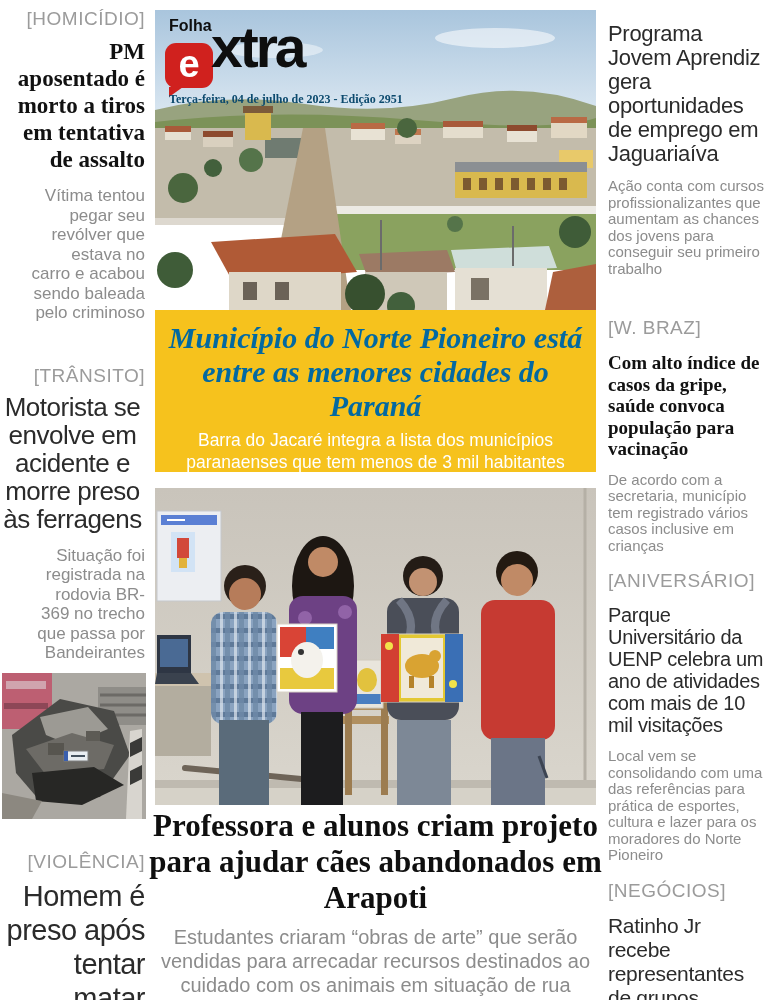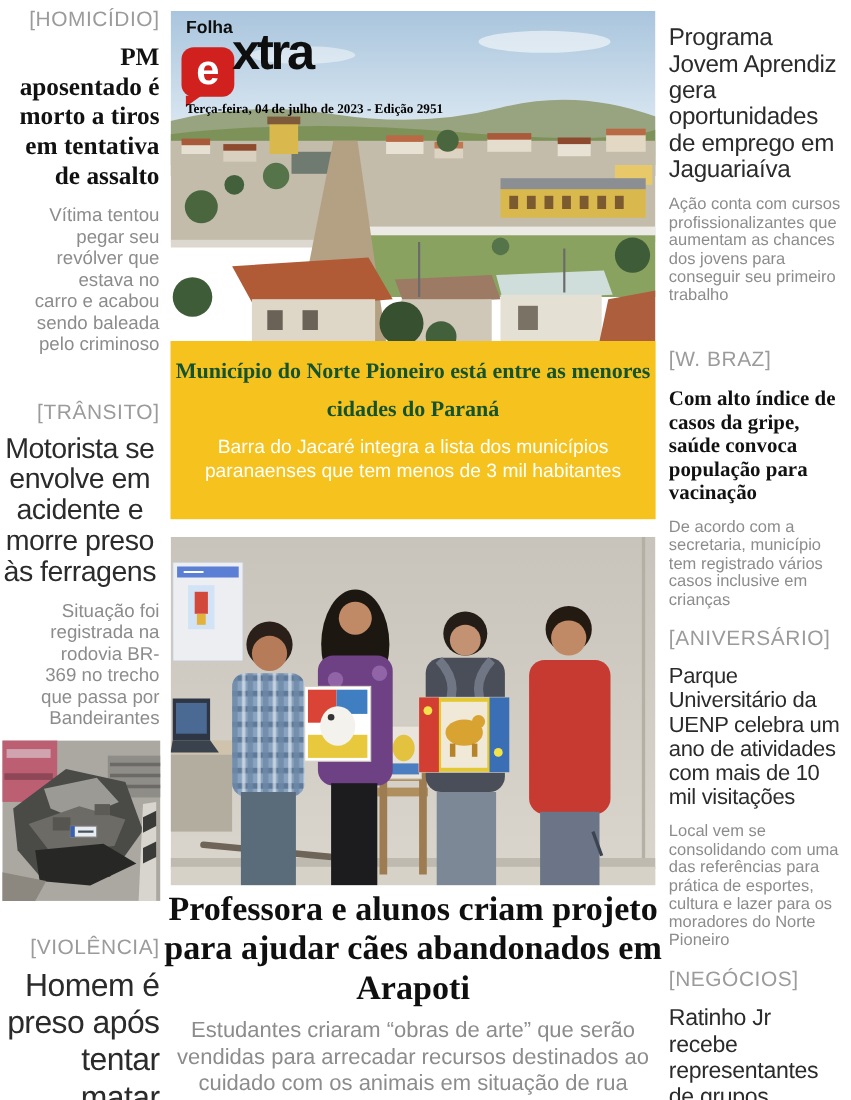--- a/index.html
+++ b/index.html
@@ -27,26 +27,26 @@
   .kick-aniversario{margin-top:16px;}
   .kick-negocios{margin-top:16px;}
   
   .aerial-fig{position:absolute;left:155px;top:10px;width:441px;height:300px;overflow:hidden;}
   .masthead{position:absolute;left:155px;top:10px;width:441px;height:100px;}
   .brand-top{position:absolute;left:14px;top:7px;font-size:16px;font-weight:700;color:#0e0e0e;}
   .bubble{position:absolute;left:10px;top:33px;width:48px;height:45px;background:#d0211e;border-radius:11px;
           color:#fff;font-weight:700;font-size:38px;line-height:43px;text-align:center;}
   .bubble:after{content:"";position:absolute;left:4px;bottom:-9px;width:0;height:0;
           border-left:14px solid #d0211e;border-bottom:10px solid transparent;}
-  .xtra{position:absolute;left:56px;top:4px;font-size:46px;line-height:66px;font-weight:700;
+  .xtra{position:absolute;left:56px;top:4px;font-size:57px;line-height:66px;font-weight:700;
         letter-spacing:-3px;color:#0e0e0e;}
-  .dateline{position:absolute;left:14px;top:82px;font-size:12px;font-weight:700;color:#000000;
+  .dateline{position:absolute;left:14px;top:82px;font-size:12px;font-weight:700;color:#0c4a6e;
         font-family:"Liberation Serif","DejaVu Serif",serif;}
   .lead-box{position:absolute;left:155px;top:310px;width:441px;height:162px;text-align:center;box-sizing:border-box;padding-top:11px;}
-  .lead-hl{color:#14532d;font-weight:700;font-size:20px;line-height:34px;margin:0;}
+  .lead-hl{color:#0369a1;font-weight:700;font-size:30px;line-height:34px;margin:0;font-style:italic;}
   .lead-sub{color:#fff;font-size:17.5px;line-height:22px;margin:6px 0 0;}
   .class-fig{position:absolute;left:155px;top:488px;width:441px;height:317px;overflow:hidden;}
   .story2{position:absolute;left:148px;top:808px;width:455px;text-align:center;}
   .story2 .hl{font-weight:700;color:#0f0f0f;font-size:31px;line-height:36px;margin:0;}
   .story2 .sub{font-size:20px;line-height:24px;margin:9px 0 0;}
 </style>
 </head>
 <body>
 
 <div id="page">

